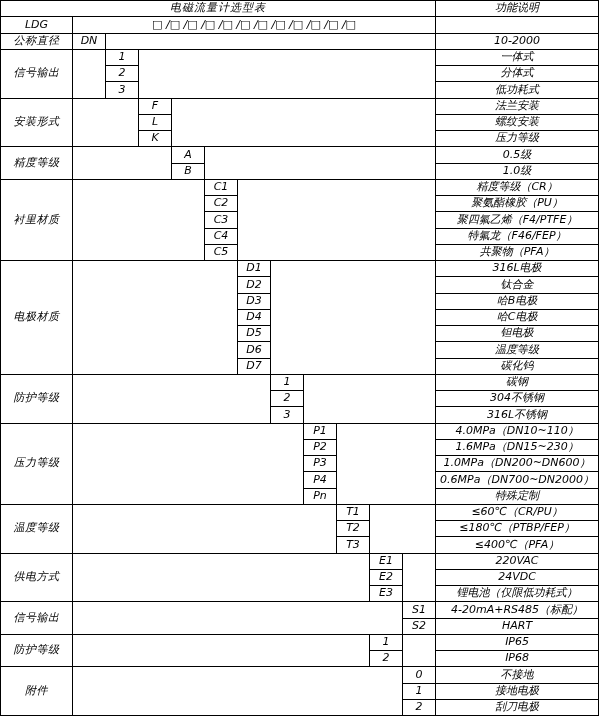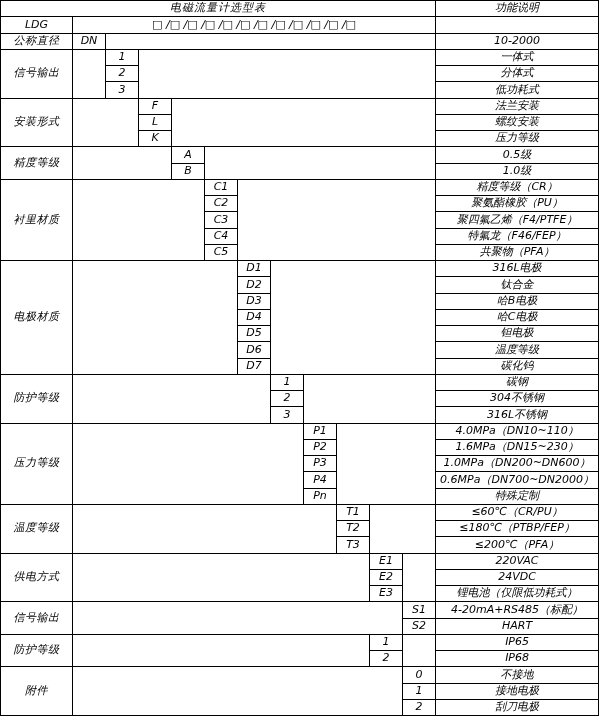--- a/index.html
+++ b/index.html
@@ -260,21 +260,21 @@
     <td class="code">T1</td>
     <td colspan="2" rowspan="3" class="blank"></td>
     <td class="desc">≤60℃（CR/PU）</td>
   </tr>
   <tr>
     <td class="code">T2</td>
     <td class="desc">≤180℃（PTBP/FEP）</td>
   </tr>
   <tr>
     <td class="code">T3</td>
-    <td class="desc">≤200℃（PFA）</td>
+    <td class="desc">≤400℃（PFA）</td>
   </tr>
 
   <tr>
     <td class="cat" rowspan="3">供电方式</td>
     <td colspan="9" rowspan="3" class="blank"></td>
     <td class="code">E1</td>
     <td rowspan="3" class="blank"></td>
     <td class="desc">220VAC</td>
   </tr>
   <tr>

